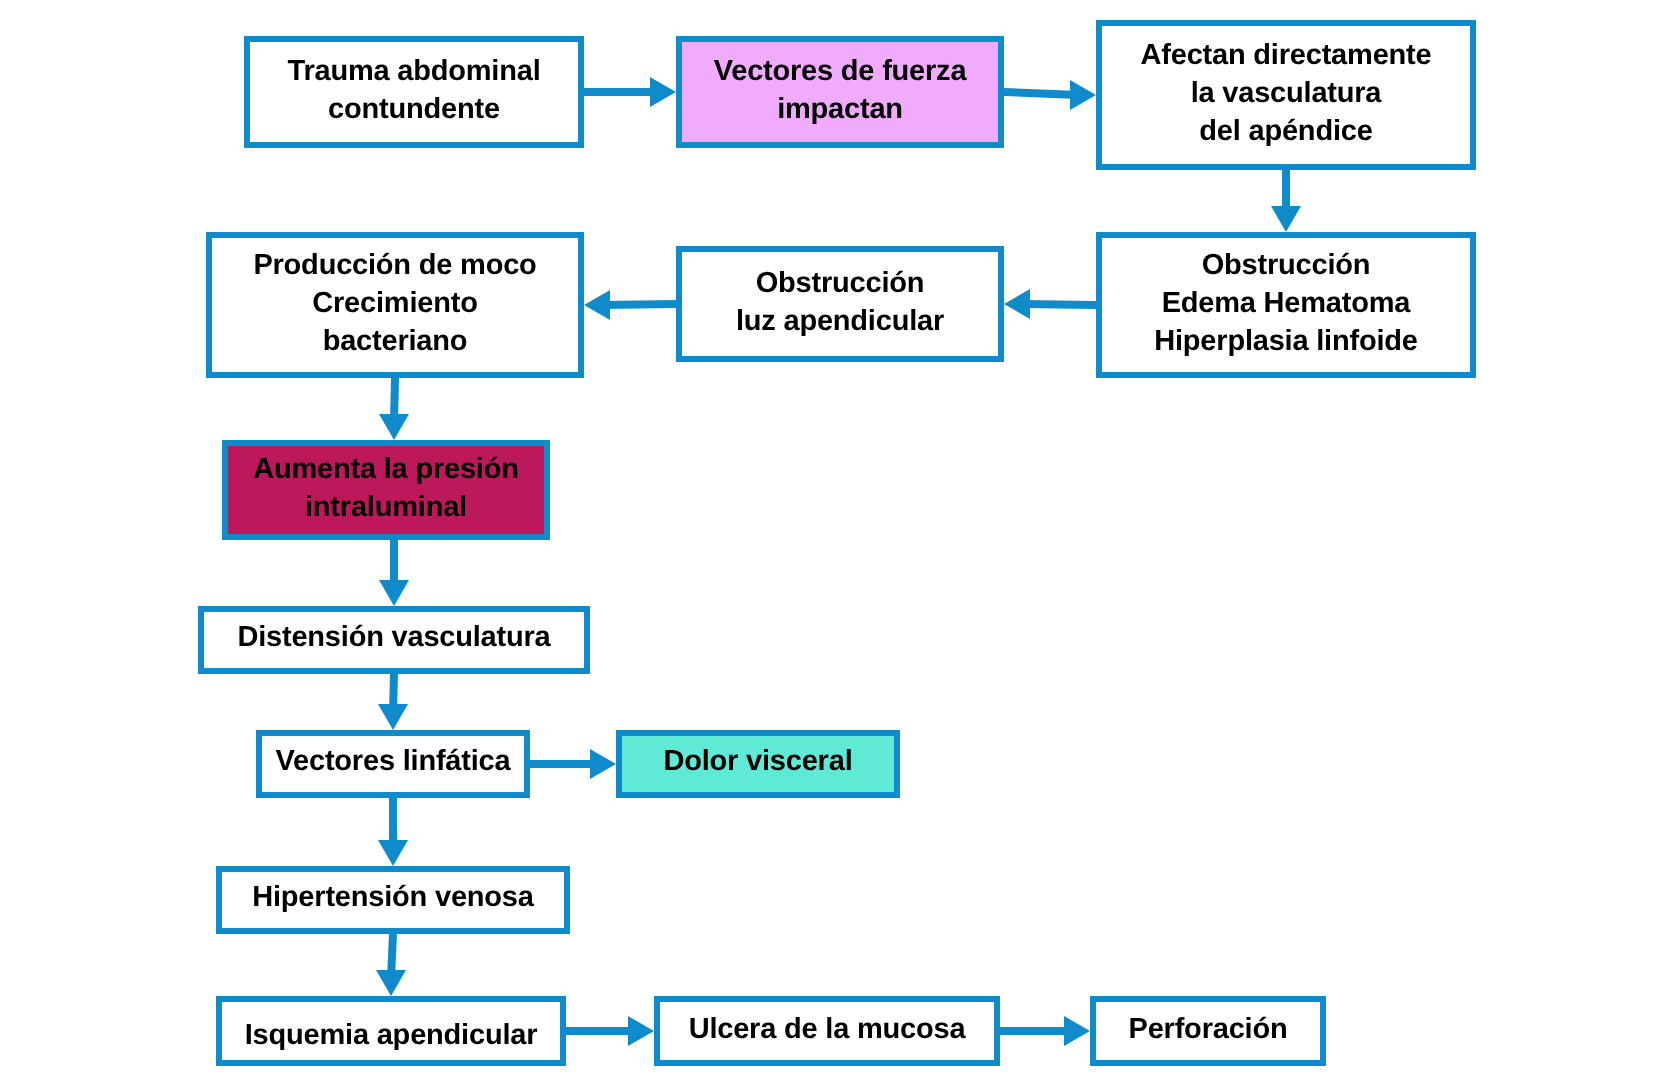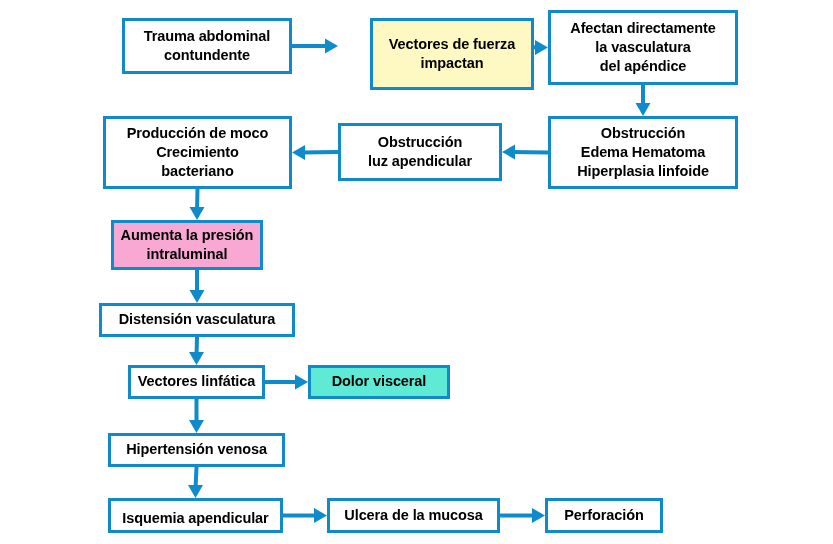--- a/index.html
+++ b/index.html
@@ -102,21 +102,21 @@
       <g>
         <line x1="500" y1="515.5" x2="536" y2="515.5" stroke="#0f8bcc" stroke-width="4"></line>
         <polygon points="545,515.5 532,508 532,523" fill="#0f8bcc"></polygon>
       </g>
     </svg>
   <div id="node-layer">
       <div class="node" style="left: 122px; top: 18px; width: 170px; height: 56px; border: 3px solid rgb(15, 139, 204); color: rgb(0, 0, 0); background: rgb(255, 255, 255);">
         <span>Trauma abdominal
 contundente</span>
       </div>
-      <div class="node" style="left: 338px; top: 18px; width: 164px; height: 72px; border: 3px solid rgb(15, 139, 204); color: rgb(0, 0, 0); background: #fef9c3; margin-left: 32px;">
+      <div class="node" style="left: 338px; top: 18px; width: 164px; height: 56px; border: 3px solid rgb(15, 139, 204); color: rgb(0, 0, 0); background: #f0abfc;">
         <span>Vectores de fuerza
 impactan</span>
       </div>
       <div class="node" style="left: 548px; top: 10px; width: 190px; height: 75px; border: 3px solid rgb(15, 139, 204); color: rgb(0, 0, 0); background: rgb(255, 255, 255);">
         <span>Afectan directamente
 la vasculatura
 del apéndice</span>
       </div>
       <div class="node" style="left: 548px; top: 116px; width: 190px; height: 73px; border: 3px solid rgb(15, 139, 204); color: rgb(0, 0, 0); background: rgb(255, 255, 255);">
         <span>Obstrucción
@@ -125,21 +125,21 @@
       </div>
       <div class="node" style="left: 338px; top: 123px; width: 164px; height: 58px; border: 3px solid rgb(15, 139, 204); color: rgb(0, 0, 0); background: rgb(255, 255, 255);">
         <span>Obstrucción
 luz apendicular</span>
       </div>
       <div class="node" style="left: 103px; top: 116px; width: 189px; height: 73px; border: 3px solid rgb(15, 139, 204); color: rgb(0, 0, 0); background: rgb(255, 255, 255);">
         <span>Producción de moco
 Crecimiento
 bacteriano</span>
       </div>
-      <div class="node" style="left: 111px; top: 220px; width: 152px; height: 50px; border: 3px solid rgb(15, 139, 204); color: rgb(0, 0, 0); background: #f9a8d4;">
+      <div class="node" style="left: 111px; top: 220px; width: 164px; height: 50px; border: 3px solid rgb(15, 139, 204); color: rgb(0, 0, 0); background: #be185d;">
         <span>Aumenta la presión
 intraluminal</span>
       </div>
       <div class="node" style="left: 99px; top: 303px; width: 196px; height: 34px; border: 3px solid rgb(15, 139, 204); color: rgb(0, 0, 0); background: rgb(255, 255, 255);">
         <span>Distensión vasculatura</span>
       </div>
       <div class="node" style="left: 128px; top: 365px; width: 137px; height: 34px; border: 3px solid rgb(15, 139, 204); color: rgb(0, 0, 0); background: rgb(255, 255, 255);">
         <span>Vectores linfática</span>
       </div>
       <div class="node" style="left: 308px; top: 365px; width: 142px; height: 34px; border: 3px solid rgb(15, 139, 204); color: rgb(0, 0, 0); background: #5eead4;">

